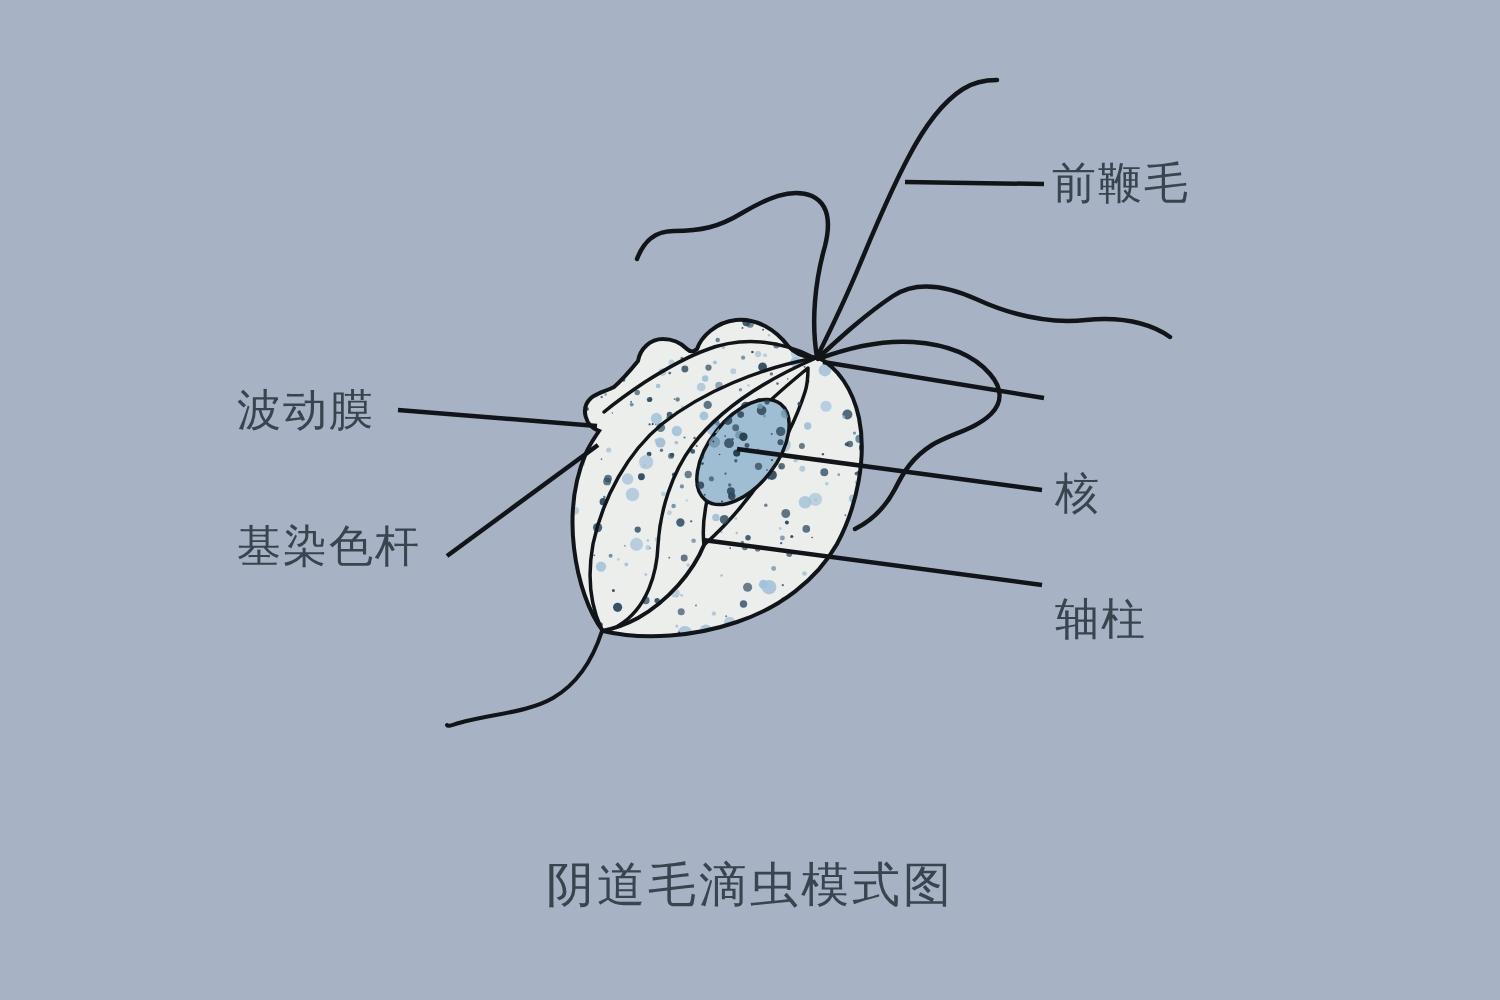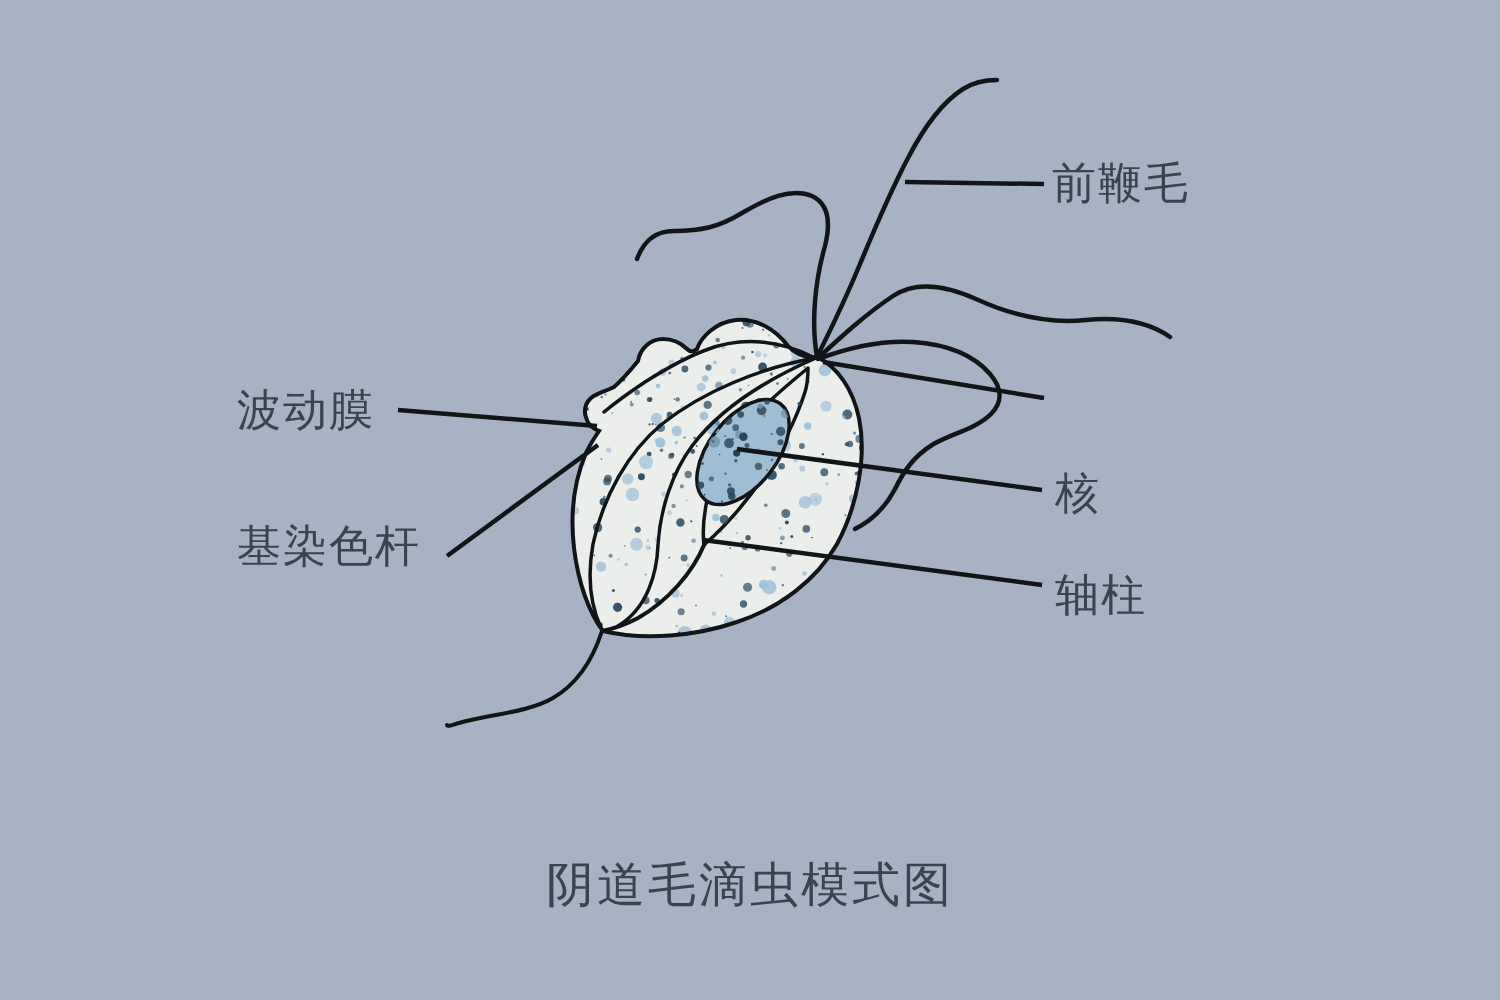--- a/index.html
+++ b/index.html
@@ -508,18 +508,18 @@
     <line x1="905" y1="182" x2="1044" y2="184" stroke="var(--line)" stroke-width="4.5"></line>
     <line x1="823" y1="362" x2="1044" y2="398" stroke="var(--line)" stroke-width="4.5"></line>
     <line x1="737" y1="449" x2="1042" y2="490" stroke="var(--line)" stroke-width="4.5"></line>
     <line x1="703" y1="540" x2="1042" y2="585" stroke="var(--line)" stroke-width="4.5"></line>
     <line x1="597" y1="426" x2="398" y2="410" stroke="var(--line)" stroke-width="4.5"></line>
     <line x1="598" y1="445" x2="447" y2="556" stroke="var(--line)" stroke-width="4.5"></line>
   </svg>
 
   <div class="label" style="left:1052px;top:158px">前鞭毛</div>
   <div class="label" style="left:1055px;top:468px">核</div>
-  <div class="label" style="left:1055px;top:570px">轴柱</div>
+  <div class="label" style="left:1055px;top:594px">轴柱</div>
   <div class="label" style="left:237px;top:385px">波动膜</div>
   <div class="label" style="left:237px;top:521px">基染色杆</div>
 
   <div class="title">阴道毛滴虫模式图</div>
 </div>
 
 </body></html>

